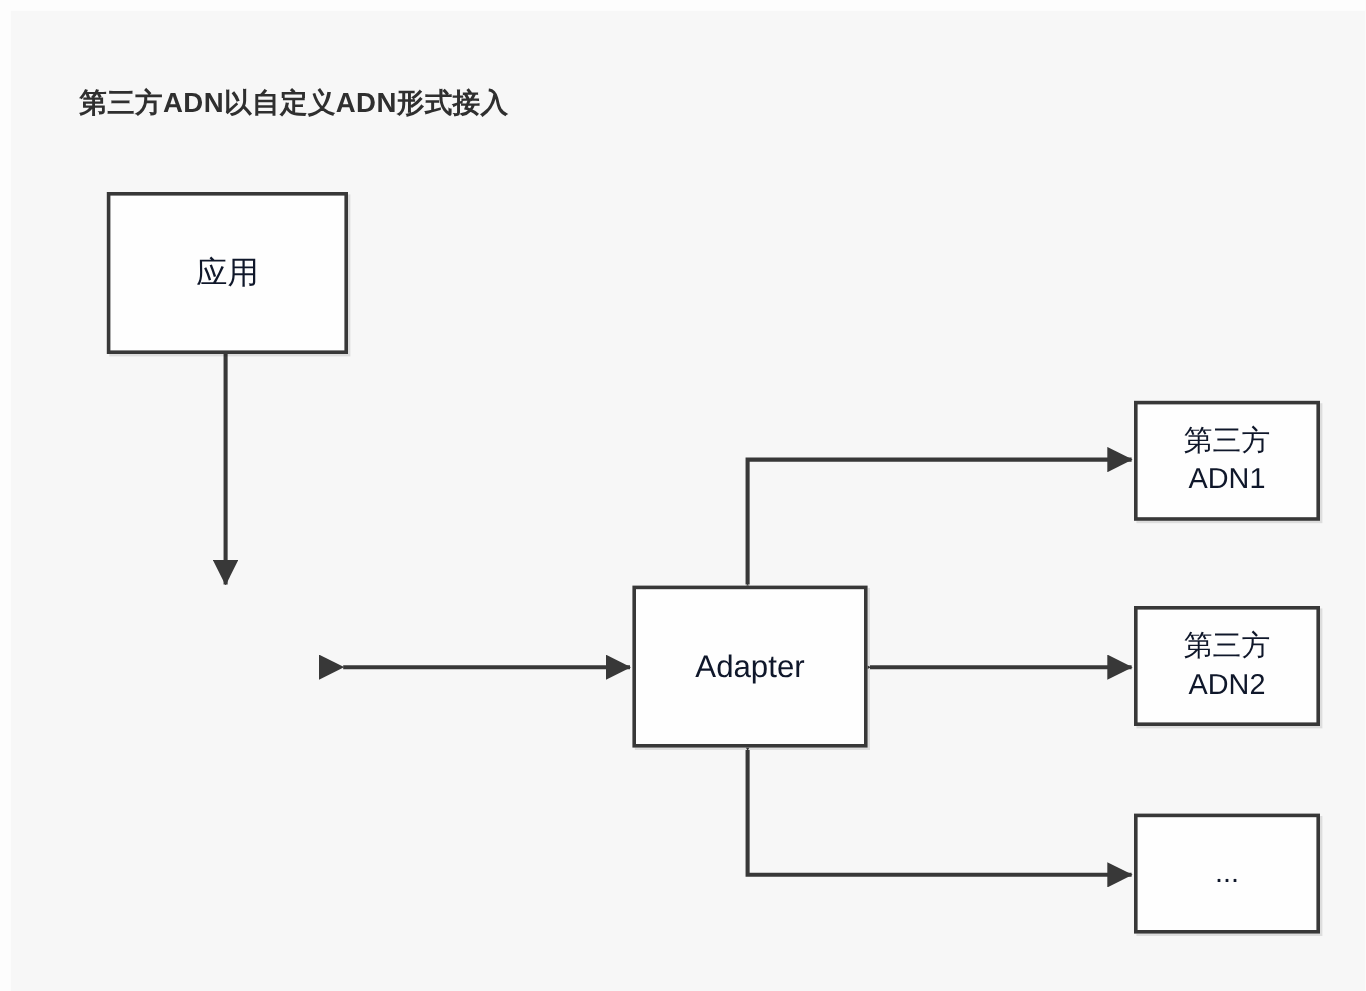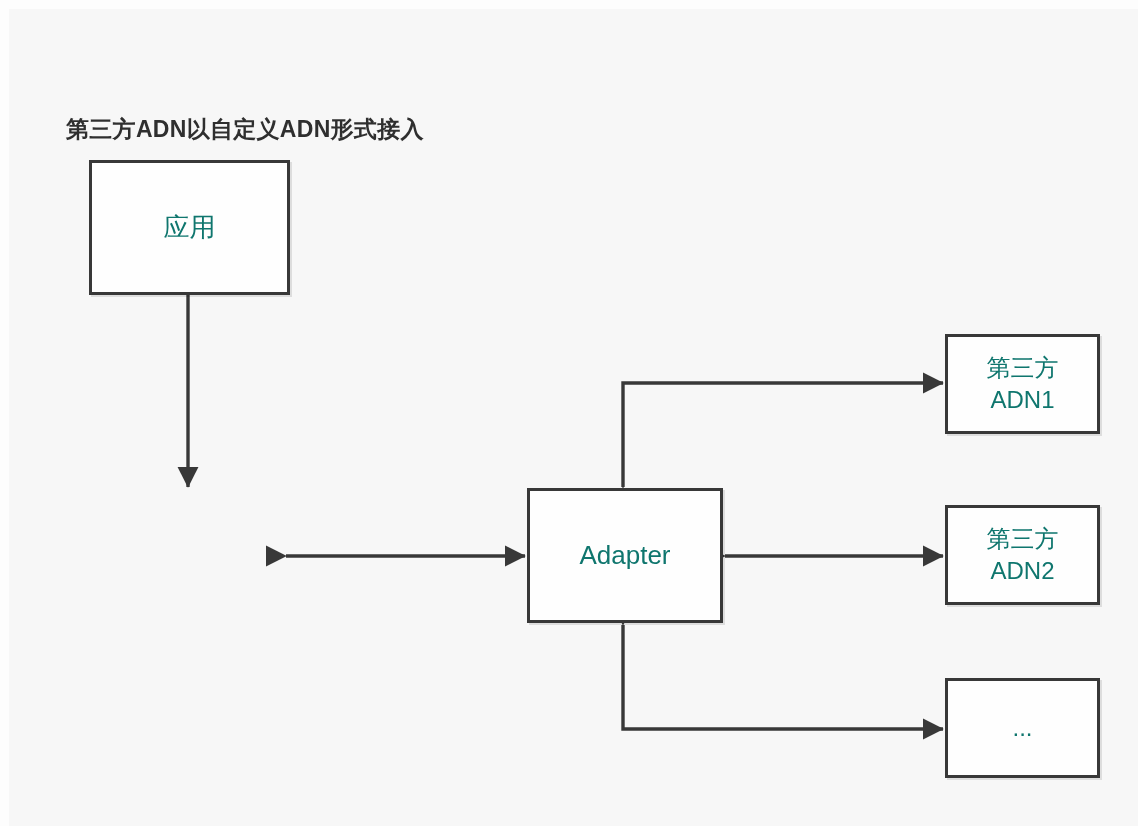--- a/index.html
+++ b/index.html
@@ -34,33 +34,32 @@
   .title {
     position: absolute;
     left: 66px;
     top: 70px;
     font-size: 23px;
     font-weight: bold;
     color: #2f2f2f;
     letter-spacing: 0.3px;
     white-space: nowrap;
     z-index: 5;
-    margin-top: 44px;
   }
   .node {
     position: absolute;
     box-sizing: border-box;
     background: #fefefe;
     border: 3px solid #383838;
     box-shadow: 2px 2px 0 rgba(0,0,0,0.10);
     display: flex;
     align-items: center;
     justify-content: center;
     text-align: center;
-    color: #0f766e;
+    color: #0f172a;
     font-size: 26px;
     line-height: 1.35;
     z-index: 4;
   }
   .node .node-label { display: block; white-space: pre-line; }
   #node-app     { left: 89px;  top: 160px; width: 201px; height: 135px; }
   #node-msdk    { left: 89px;  top: 488px; width: 195px; height: 137px; }
   #node-adapter { left: 527px; top: 488px; width: 196px; height: 135px; }
   #node-adn1    { left: 945px; top: 334px; width: 155px; height: 100px; font-size: 24px; }
   #node-adn2    { left: 945px; top: 505px; width: 155px; height: 100px; font-size: 24px; }

